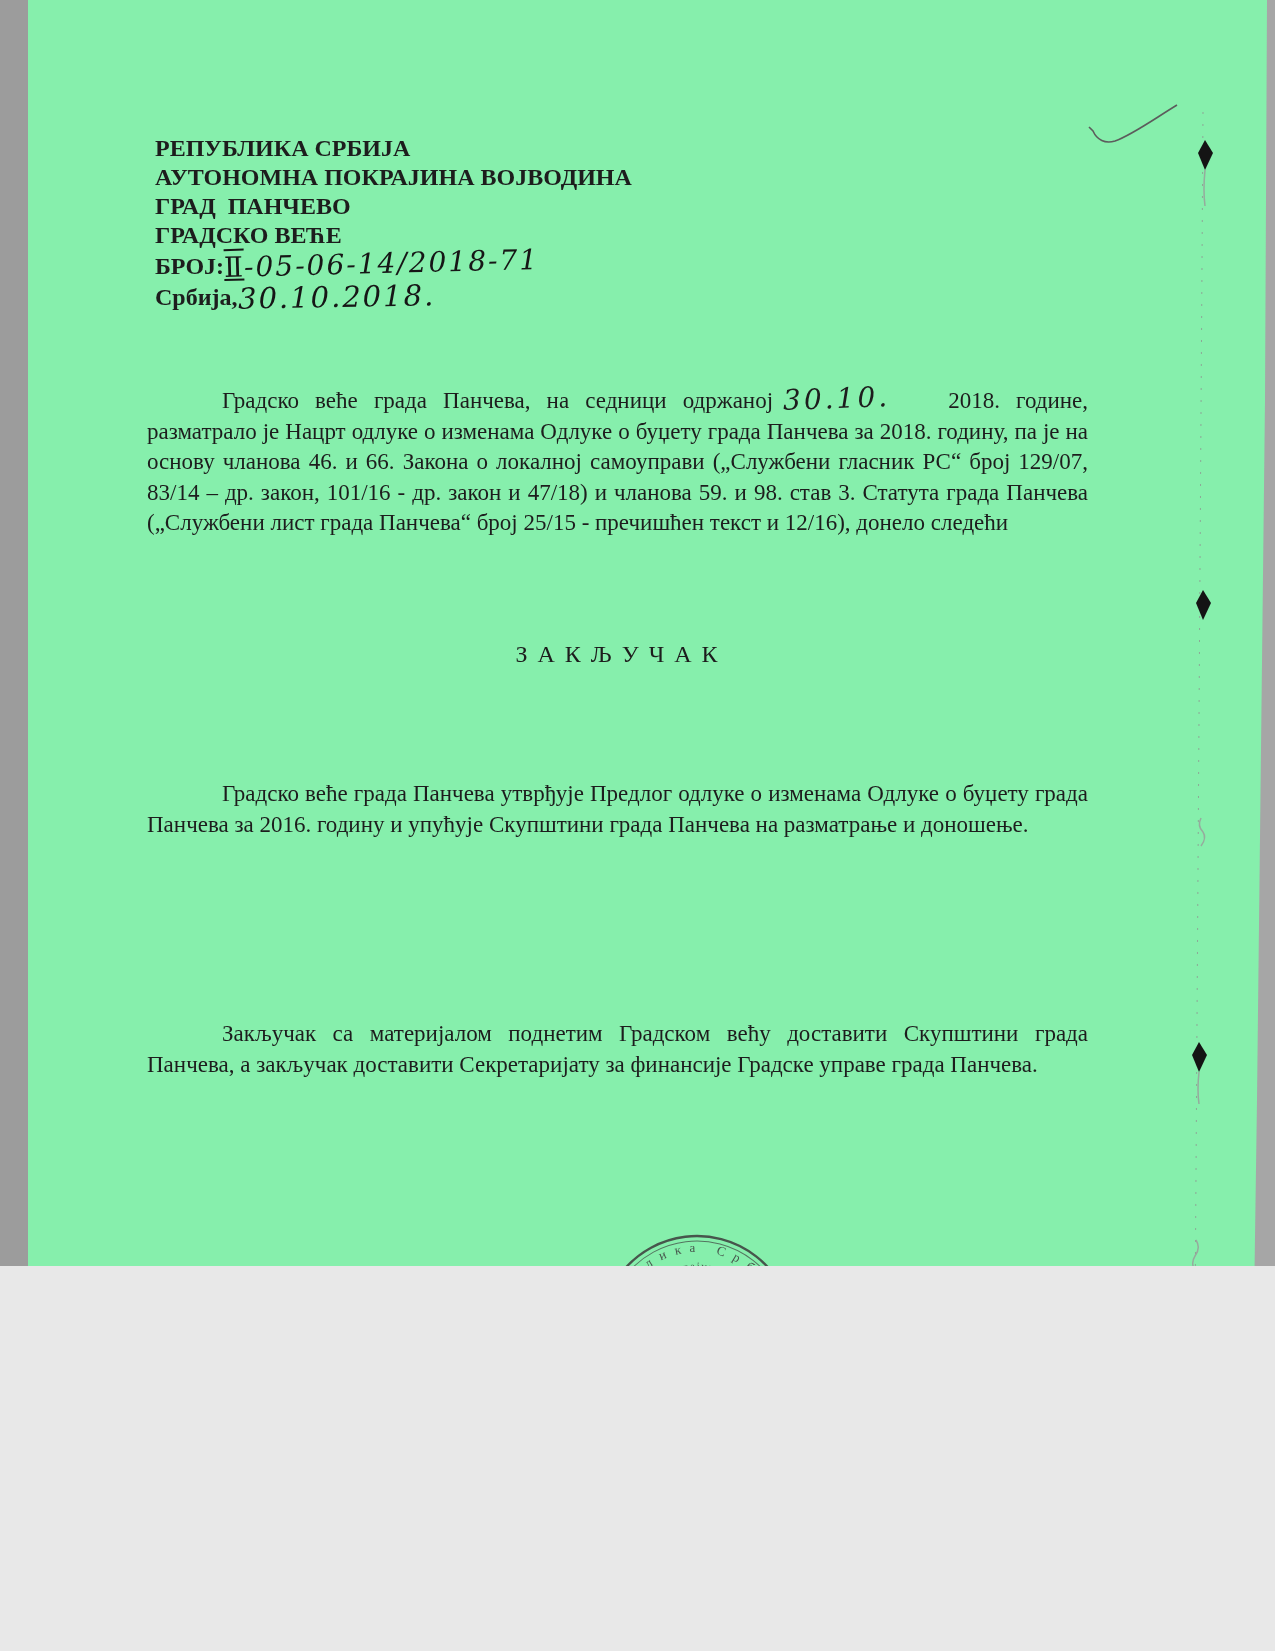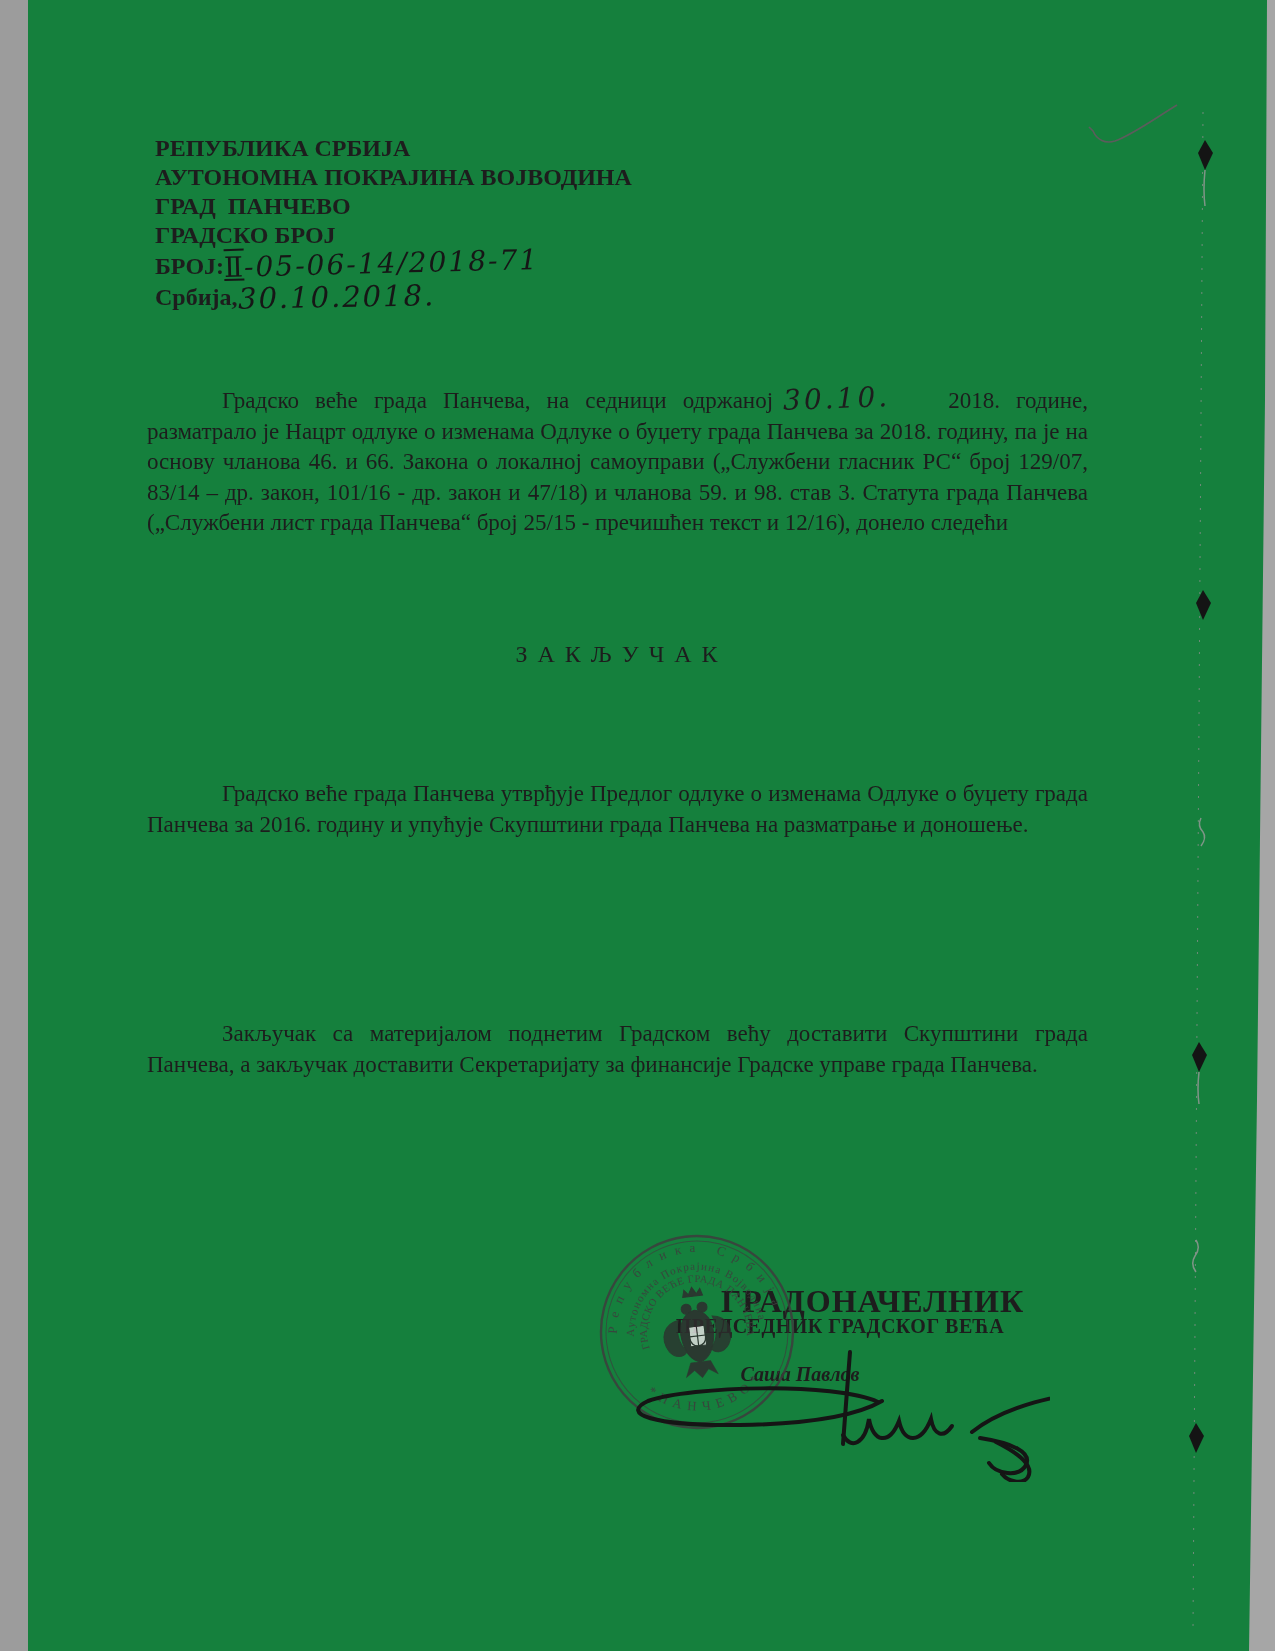--- a/index.html
+++ b/index.html
@@ -1,19 +1,19 @@
 <!DOCTYPE html>
 <html><head>
 <meta charset="utf-8">
 <style>
   html,body{margin:0;padding:0;background:#e8e8e8;}
   .scan{
     position:relative;
-    width:1275px;height:1651px;
-    background:#15803d;
+    width:1275px;height:1266px;
+    background:#86efac;
     overflow:hidden;
     font-family:"Liberation Serif", serif;
     color:#1d1d1d;
   }
   
   .band-left{
     position:absolute;left:0;top:0;width:28px;height:1651px;
     background:#9c9c9c;
   }
   .artifacts{position:absolute;left:0;top:0;pointer-events:none;}
@@ -62,21 +62,21 @@
 <body>
 
 <div class="scan">
 
   <div class="band-left"></div>
 
   <div class="header">
     <div class="hdr-line">РЕПУБЛИКА СРБИЈА</div>
     <div class="hdr-line">АУТОНОМНА ПОКРАЈИНА ВОЈВОДИНА</div>
     <div class="hdr-line">ГРАД  ПАНЧЕВО</div>
-    <div class="hdr-line">ГРАДСКО БРОЈ</div>
+    <div class="hdr-line">ГРАДСКО ВЕЋЕ</div>
     <div class="num-line"><span>БРОЈ:</span><span class="hand hand-num"><span class="roman">Ⅱ</span><span>-05-06-14</span><span>/2018-71</span></span></div>
     <div class="place-line"><span>Србија,</span><span class="hand hand-date">30.10.2018.</span></div>
   </div>
 
   <div class="para p1"><span>Градско веће града Панчева, на седници одржаној</span><span class="inline-hand-date">30.10.</span><span>2018. године, разматрало је Нацрт одлуке о изменама Одлуке о буџету града Панчева за 2018. годину, па је на основу чланова 46. и 66. Закона о локалној самоуправи („Службени гласник РС“ број 129/07,  83/14 – др. закон,  101/16 - др. закон и 47/18) и чланова 59. и 98. став 3. Статута града Панчева („Службени лист града Панчева“ број 25/15 - пречишћен текст и 12/16), донело следећи</span></div>
 
   <div class="doc-title">З А К Љ У Ч А К</div>
 
   <div class="para p2">Градско веће града Панчева утврђује Предлог одлуке о изменама Одлуке о буџету града Панчева за 2016. годину и упућује Скупштини града Панчева на разматрање и доношење.</div>
   <div class="para p4">Закључак са материјалом поднетим Градском већу доставити Скупштини града Панчева, а закључак доставити Секретаријату за финансије Градске управе града Панчева.</div>

